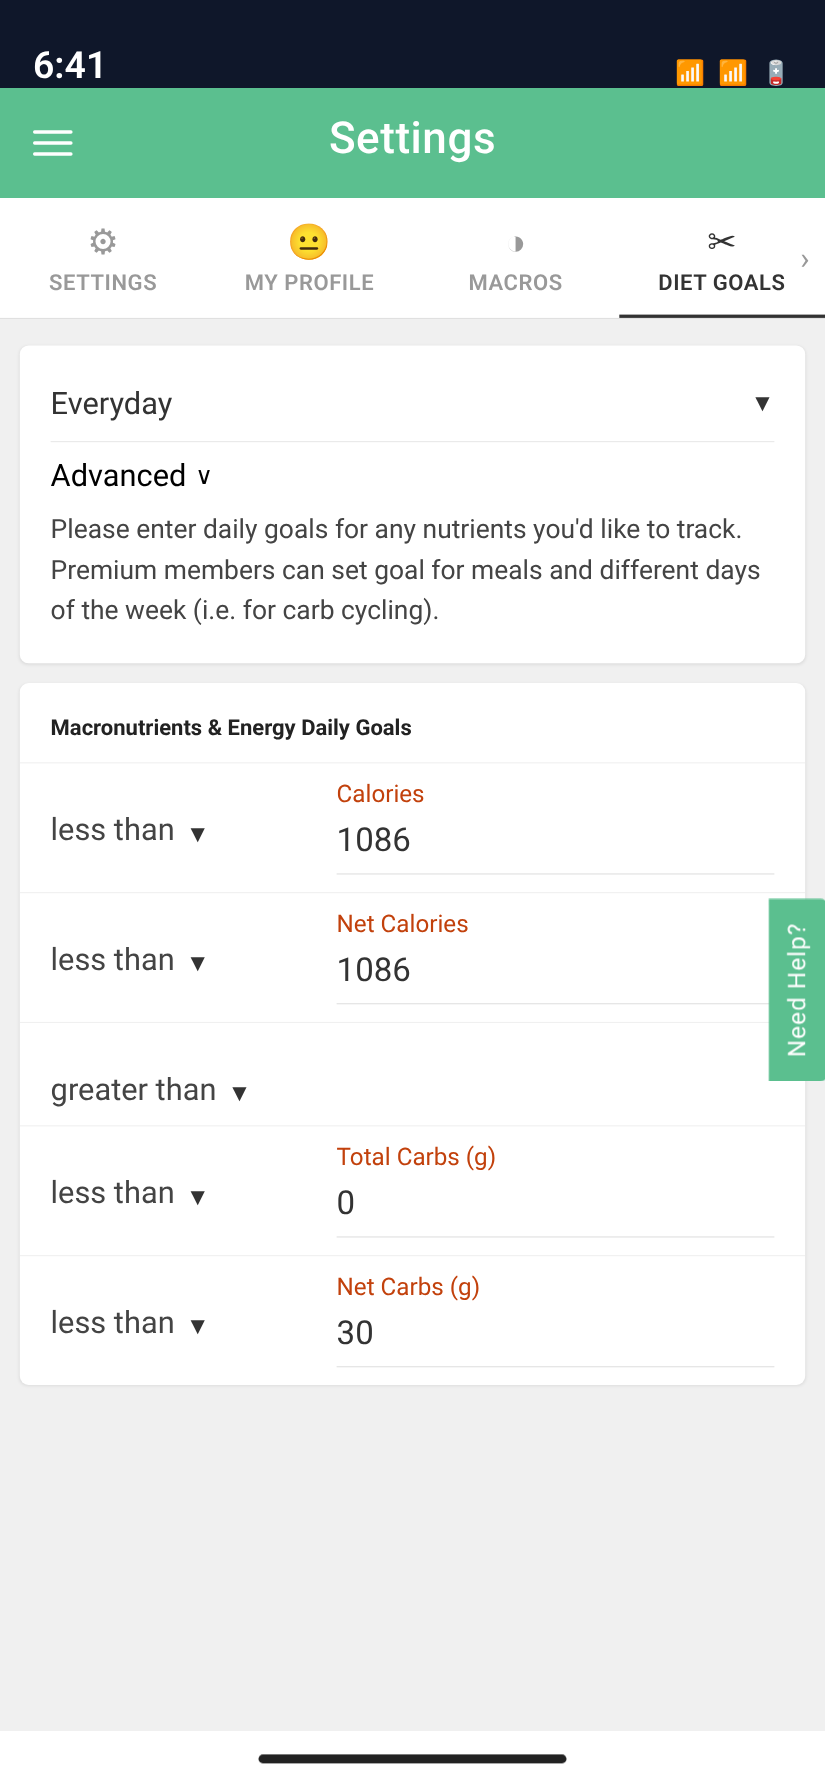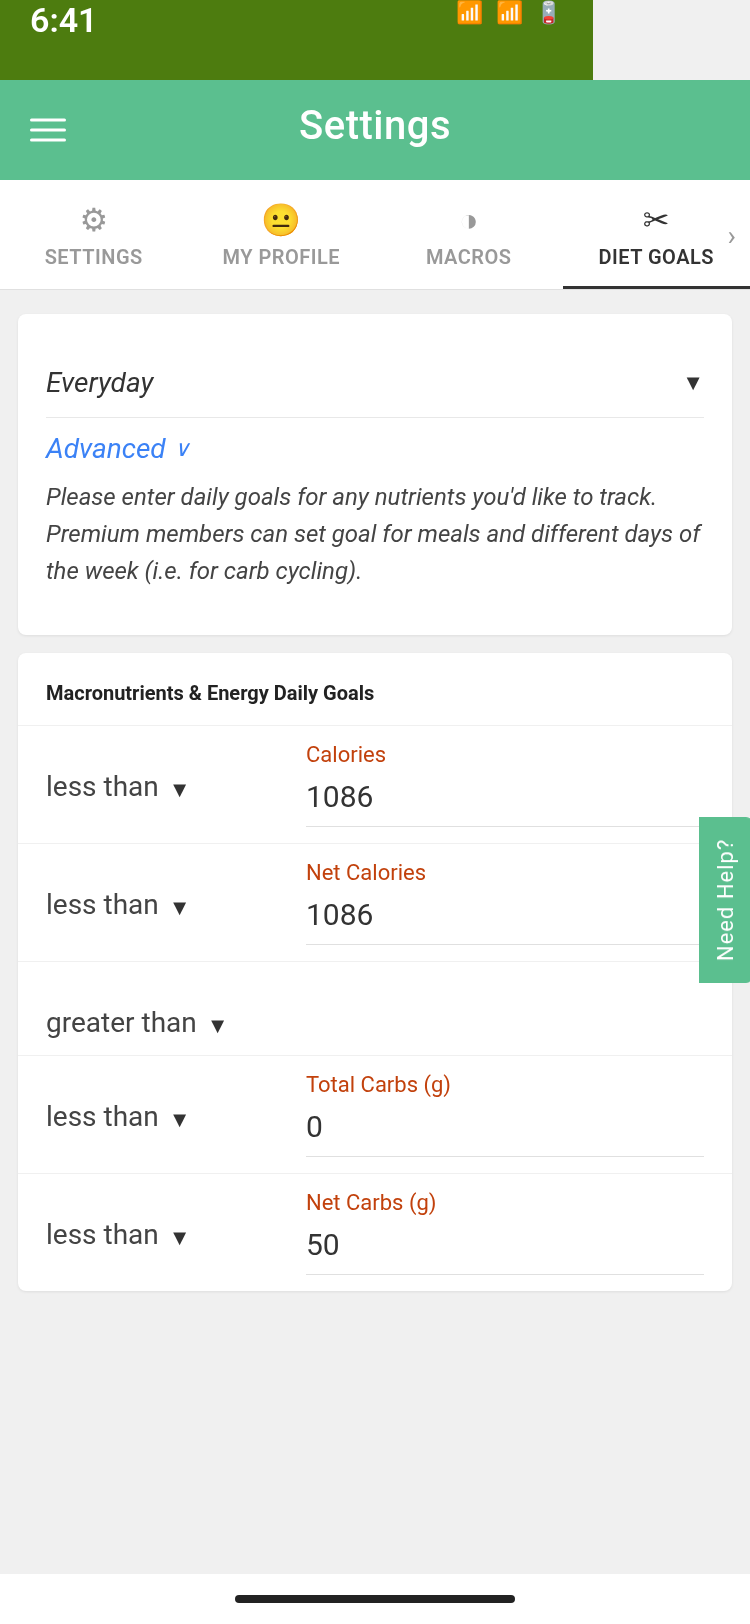--- a/index.html
+++ b/index.html
@@ -7,25 +7,25 @@
     body {
       width: 750px;
       min-height: 1624px;
       font-family: -apple-system, BlinkMacSystemFont, 'Segoe UI', Roboto, sans-serif;
       background: #f0f0f0;
       overflow-x: hidden;
     }
 
     
     .status-bar {
-      width: 593px;
+      width: 750px;
       height: 80px;
-      background: #4d7c0f;
-      display: flex;
-      align-items: flex-start;
+      background: #0f172a;
+      display: flex;
+      align-items: flex-end;
       justify-content: space-between;
       padding: 0 30px;
     }
     .status-time {
       font-size: 34px;
       font-weight: 600;
       color: white;
     }
     .status-icons {
       display: flex;
@@ -129,23 +129,22 @@
       padding: 24px 18px;
       display: flex;
       flex-direction: column;
       gap: 18px;
     }
 
     
     .card {
       background: white;
       border-radius: 8px;
-      padding: 44px 28px;
+      padding: 28px 28px;
       box-shadow: 0 1px 3px rgba(0,0,0,0.08);
-      font-style: italic;
     }
 
     
     .dropdown-row {
       display: flex;
       align-items: center;
       justify-content: space-between;
       padding: 8px 0;
     }
     .dropdown-arrow {
@@ -163,21 +162,21 @@
       color: #333;
     }
     .divider {
       height: 1px;
       background: #e8e8e8;
       margin: 10px 0;
     }
 
     
     .advanced-link {
-      color: #3b82f6;
+      color: #000000;
       font-size: 28px;
       display: flex;
       align-items: center;
       gap: 8px;
       cursor: pointer;
       margin: 14px 0;
     }
     .advanced-chevron {
       font-size: 22px;
     }
@@ -390,21 +389,21 @@
     </div>
 
     <div class="goal-row">
       <div class="goal-row-inner">
         <div class="goal-left">
           <span class="goal-left-text">less than</span>
           <span class="dropdown-arrow">▼</span>
         </div>
         <div class="goal-right">
           <span class="goal-label">Net Carbs (g)</span>
-          <div class="goal-value">50</div>
+          <div class="goal-value">30</div>
         </div>
       </div>
     </div>
 
   </div>
 </div>
 
 <div class="need-help-btn">
   <span>Need Help?</span>
 </div>

